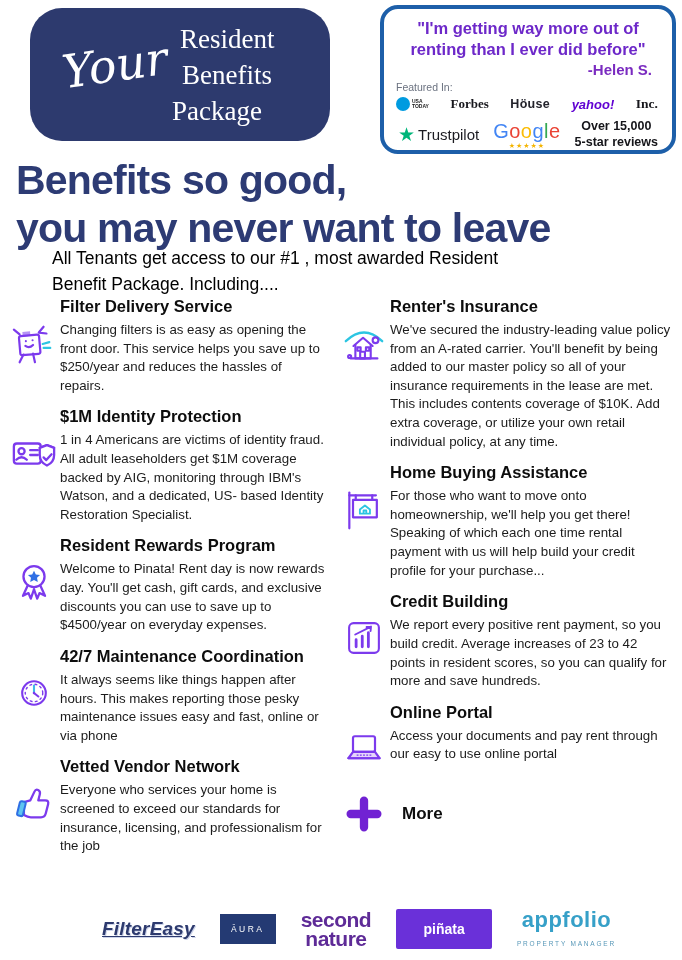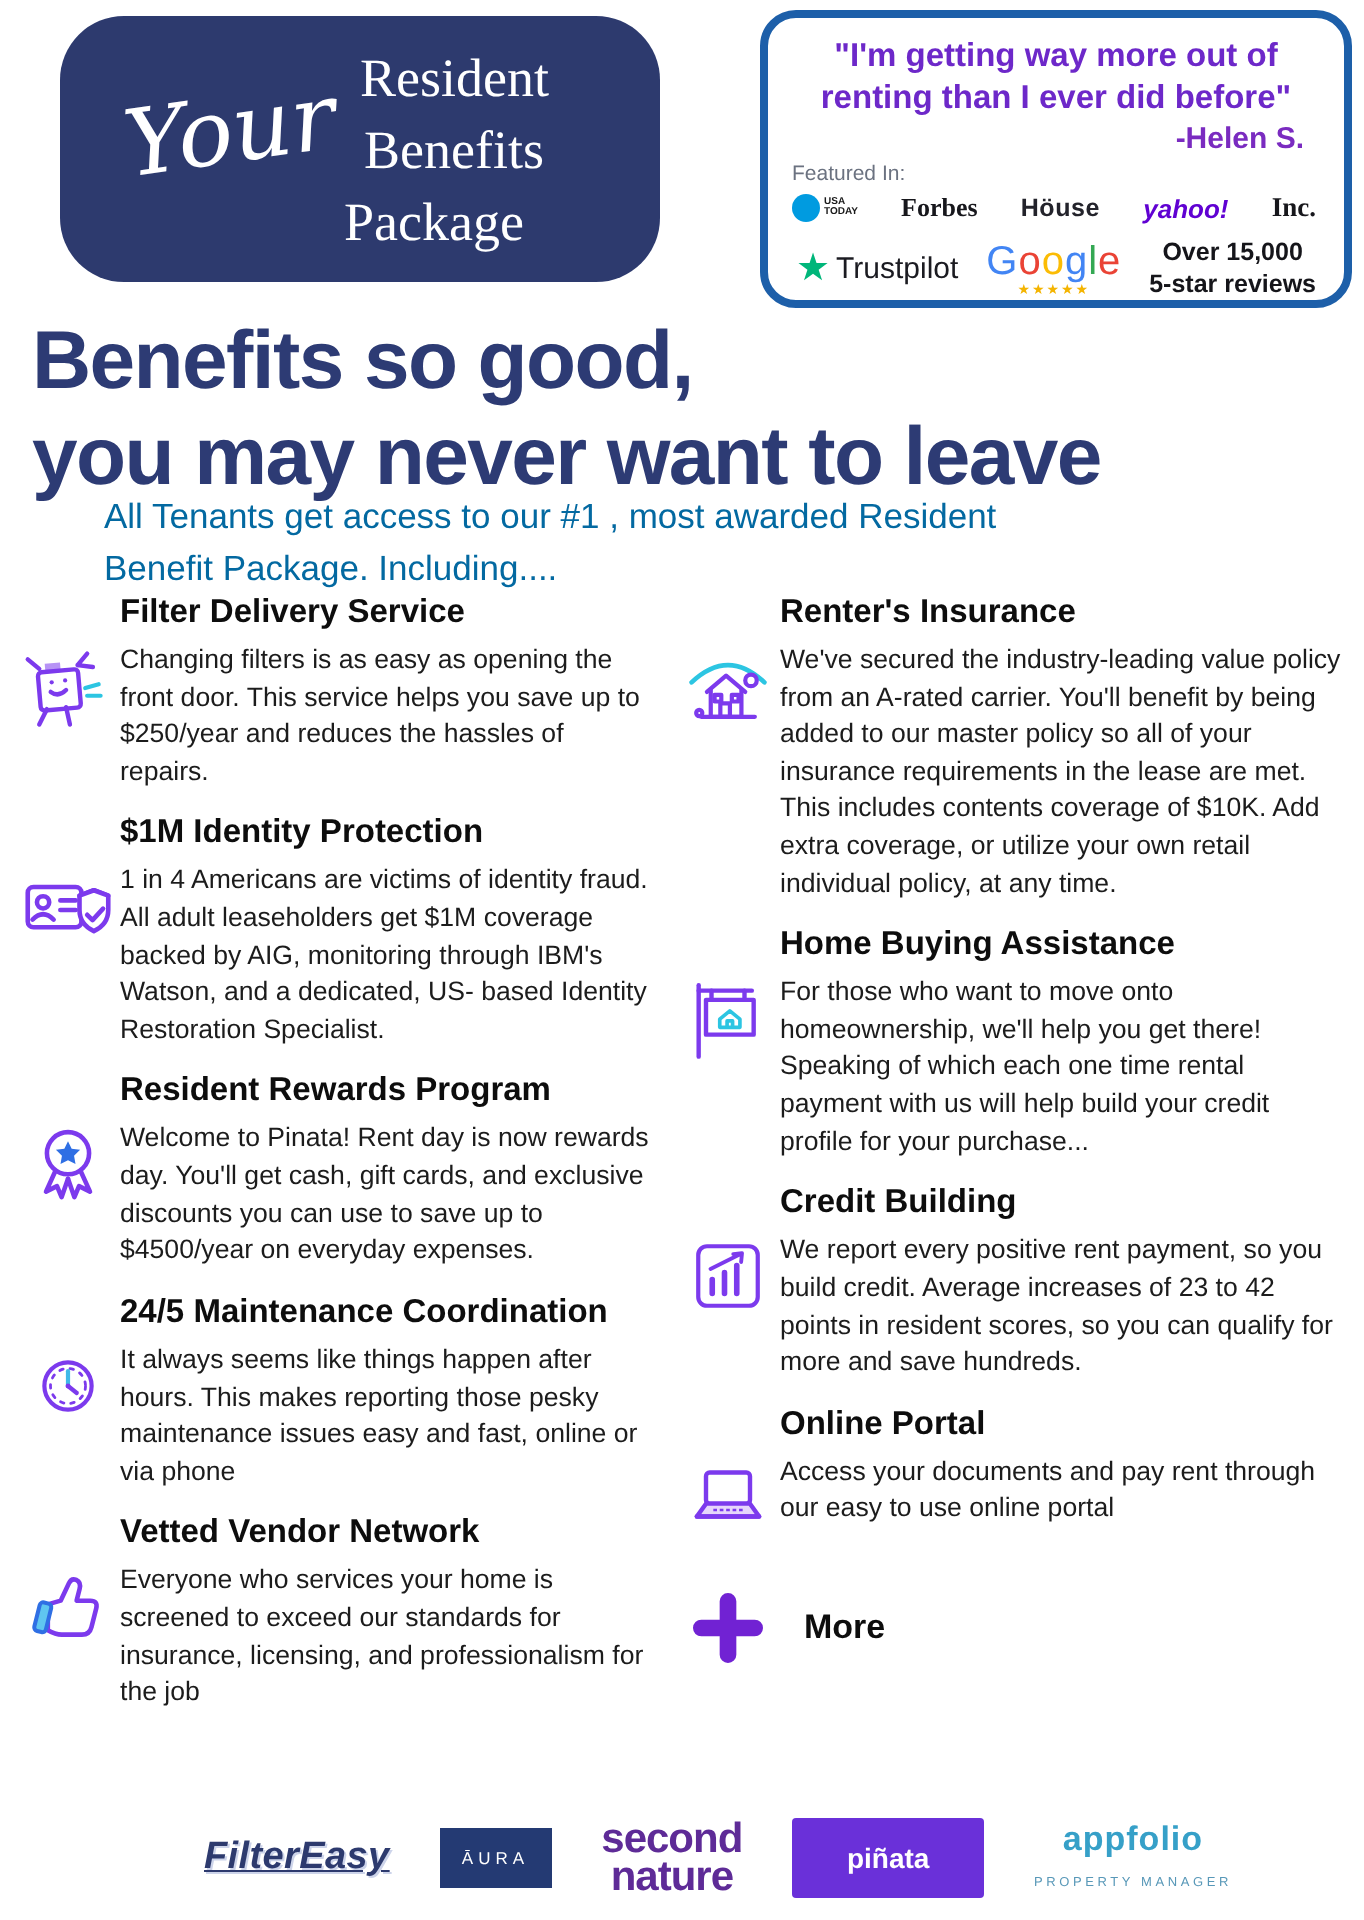--- a/index.html
+++ b/index.html
@@ -52,21 +52,21 @@
   .tp-label { font-size:15px; color:#1b1b21; }
   .google { display:flex; flex-direction:column; align-items:center; line-height:1; }
   .google-word { font-size:20px; letter-spacing:0.5px; }
   .g1,.g4 { color:#4285F4; } .g2,.g6 { color:#EA4335; } .g3 { color:#FBBC05; } .g5 { color:#34A853; }
   .google-stars { font-size:7px; color:#f4b400; letter-spacing:1px; margin-top:1px; }
   .reviews { font-size:12.5px; font-weight:bold; color:#15151a; text-align:center; line-height:1.25; }
 
   
   .headline { position:absolute; left:16px; top:156px; color:#2d3b74; font-weight:bold; font-size:41px; line-height:1.18; letter-spacing:-0.8px; }
   .headline span { display:block; }
-  .subheadline { position:absolute; left:52px; top:245px; font-size:17.5px; color:#0369a1; line-height:1.5; }
+  .subheadline { position:absolute; left:52px; top:245px; font-size:17.5px; color:#000000; line-height:1.5; }
   .subheadline span { display:block; }
 
   
   .benefits { position:absolute; left:8px; top:297px; width:670px; display:flex; }
   .col-left  { width:330px; flex:none; }
   .col-right { flex:1; }
   .benefit { margin-bottom:12px; }
   .b-title { margin-left:52px; font-size:16.5px; font-weight:bold; color:#0d0d0d; margin-bottom:5px; }
   .b-row { display:flex; align-items:flex-start; }
   .b-icon { width:52px; flex:none; display:flex; justify-content:center; padding-top:1px; }
@@ -77,21 +77,21 @@
   .more-label { font-size:17px; font-weight:bold; color:#0d0d0d; }
 
   
   .footer { position:absolute; left:102px; right:66px; top:903px; height:52px; display:flex; justify-content:space-between; align-items:center; }
   .filtereasy { font-weight:bold; font-style:italic; font-size:19px; color:#2d3a6e; letter-spacing:0.2px; text-shadow:1px 1px 0 #cdd4ea;text-decoration:underline; }
   .aura { width:56px; height:30px; background:#243a73; color:#fff; font-size:8.5px; letter-spacing:2.5px; display:flex; align-items:center; justify-content:center; }
   .secondnature { color:#5e2b97; font-weight:bold; font-size:21px; line-height:0.92; text-align:center; letter-spacing:-0.5px; }
   .secondnature span { display:block; }
   .pinata { width:96px; height:40px; background:#6a30d9; border-radius:2px; color:#fff; display:flex; align-items:center; justify-content:center; font-weight:bold; font-size:14px; }
   .appfolio { text-align:center; line-height:1.1; }
-  .appfolio-word { color:#36a0c8; font-weight:bold; font-size:17px; letter-spacing:0.5px; }
+  .appfolio-word { color:#36a0c8; font-weight:bold; font-size:22px; letter-spacing:0.5px; }
   .appfolio-sub { color:#5898b8; font-size:6.5px; letter-spacing:1.8px; margin-top:1px; }
 
   .icon-svg { display:block; }
 </style>
 </head>
 <body>
 
 <div class="page">
 
   <div class="logo-card">
@@ -206,21 +206,21 @@
                 <path d="M31 27 l5 11 -6 -3 -2.5 6 -3.5 -10"></path>
               </g>
               <path d="M24 10.5 l2 4.1 4.6 0.6 -3.3 3.2 0.8 4.5 -4.1 -2.1 -4.1 2.1 0.8 -4.5 -3.3 -3.2 4.6 -0.6 z" fill="#2f6fe4"></path>
             </svg>
           </div>
           <div class="b-body">Welcome to Pinata!  Rent day is now rewards day. You'll get cash, gift cards, and exclusive discounts you can use to save up to $4500/year on everyday expenses.</div>
         </div>
       </div>
 
       <div class="benefit">
-        <div class="b-title">24/5  Maintenance Coordination</div>
+        <div class="b-title">42/7  Maintenance Coordination</div>
         <div class="b-row">
           <div class="b-icon">
             <svg class="icon-svg" width="42" height="42" viewBox="0 0 48 48">
               <g fill="none" stroke="#7c3aed" stroke-width="2.4" stroke-linecap="round">
                 <circle cx="24" cy="24" r="13.5"></circle>
                 <circle cx="24" cy="24" r="10" stroke-width="1.6" stroke-dasharray="2 4"></circle>
                 <path d="M24 24 L29 28"></path>
               </g>
               <path d="M24 24 L24 15.5" fill="none" stroke="#3fb9e8" stroke-width="2.4" stroke-linecap="round"></path>
               <circle cx="24" cy="24" r="1.4" fill="#7c3aed"></circle>

